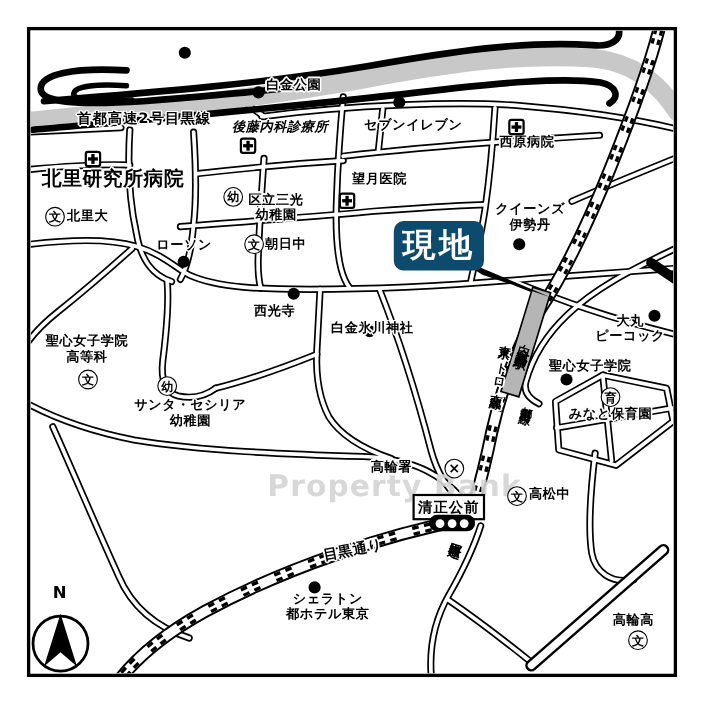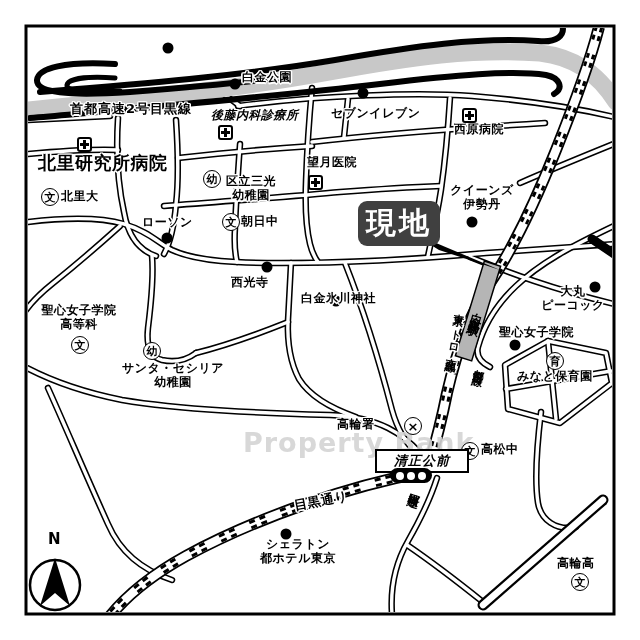--- a/index.html
+++ b/index.html
@@ -31,26 +31,26 @@
   .hosp{position:absolute;z-index:3;box-sizing:border-box;width:15px;height:15px;background:#fff;
         border:2px solid #000;border-radius:3px;}
   .hosp::before{content:"";position:absolute;left:50%;top:1px;bottom:1px;width:3px;margin-left:-1.5px;background:#000;}
   .hosp::after{content:"";position:absolute;top:50%;left:1px;right:1px;height:3px;margin-top:-1.5px;background:#000;}
 
   .sym{position:absolute;z-index:3;box-sizing:border-box;width:18px;height:18px;background:#fff;
        border:1.6px solid #000;border-radius:50%;display:flex;align-items:center;justify-content:center;
        font-size:11px;font-weight:700;}
   .sym.police{font-size:13px;}
 
-  .genchi-box{position:absolute;z-index:5;left:358px;top:201px;width:82px;height:45px;background:#404040;
+  .genchi-box{position:absolute;z-index:5;left:358px;top:201px;width:82px;height:45px;background:#0c4a6e;
        border-radius:9px;color:#fff;font-size:30px;font-weight:700;letter-spacing:3px;
        display:flex;align-items:center;justify-content:center;}
   .seishoko{position:absolute;z-index:4;left:375px;top:449px;height:20px;background:#fff;
        border:2.5px solid #000;font-size:13px;font-weight:700;letter-spacing:1px;
-       display:flex;align-items:center;justify-content:center;padding:0 17px;font-style:italic;}
+       display:flex;align-items:center;justify-content:center;padding:0 3px;}
   .tl{position:absolute;z-index:4;left:390px;top:468px;width:42px;height:15px;background:#000;
        border-radius:8px;display:flex;align-items:center;justify-content:center;gap:3px;}
   .tl span{display:block;width:8px;height:8px;border-radius:50%;background:#fff;}
 
   .watermark{position:absolute;z-index:1;left:243px;top:427px;font-size:27px;font-weight:700;
        color:#d4d4d4;letter-spacing:1px;opacity:.9;}
   .compass-n{position:absolute;z-index:3;left:48px;top:531px;font-size:15px;font-weight:700;}
   .station-label{position:absolute;z-index:3;left:469px;top:261px;width:18px;height:100px;
        writing-mode:vertical-rl;text-orientation:upright;font-size:12px;font-weight:600;
        letter-spacing:3px;text-align:center;transform:rotate(17deg);color:#000;}
@@ -219,21 +219,21 @@
   <div class="watermark">Property Bank</div>
 
   <div class="lbl" style="left:242px;top:71px;">白金公園</div>
   <div class="lbl" style="left:70px;top:102px;font-size:13px;letter-spacing:1px;">首都高速2号目黒線</div>
   <div class="lbl" style="left:211px;top:109px;font-style:italic;">後藤内科診療所</div>
   <div class="lbl" style="left:331px;top:107px;">セブンイレブン</div>
   <div class="lbl" style="left:454px;top:123px;">西原病院</div>
   <div class="lbl" style="left:38px;top:153px;font-size:18px;">北里研究所病院</div>
   <div class="lbl ctr" style="left:221px;top:155px;width:60px;margin-top:20px;">区立三光
 幼稚園</div>
-  <div class="lbl" style="left:307px;top:156px;">望月医院</div>
+  <div class="lbl" style="left:320px;top:156px;">望月医院</div>
   <div class="lbl ctr" style="left:444px;top:184px;width:76px;">クイーンズ
 伊勢丹</div>
   <div class="lbl" style="left:61px;top:190px;">北里大</div>
   <div class="lbl" style="left:142px;top:216px;">ローソン</div>
   <div class="lbl" style="left:241px;top:215px;">朝日中</div>
   <div class="lbl" style="left:231px;top:276px;">西光寺</div>
   <div class="lbl" style="left:301px;top:292px;">白金氷川神社</div>
   <div class="lbl ctr" style="left:537px;top:285px;width:72px;">大丸
 ピーコック</div>
   <div class="lbl" style="left:499px;top:326px;">聖心女子学院</div>

